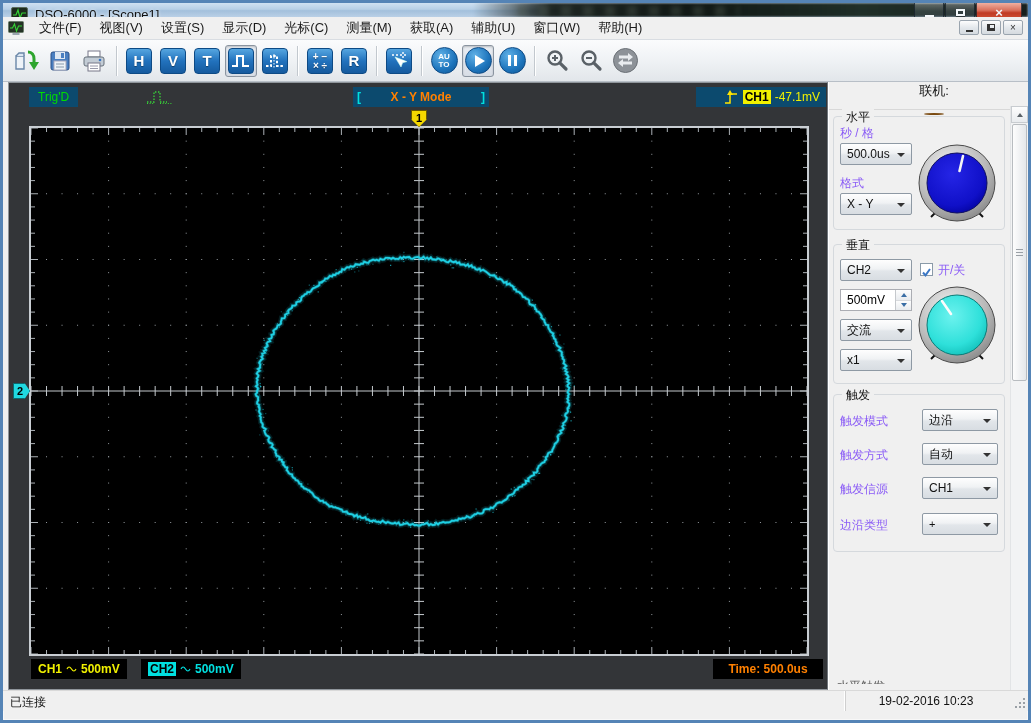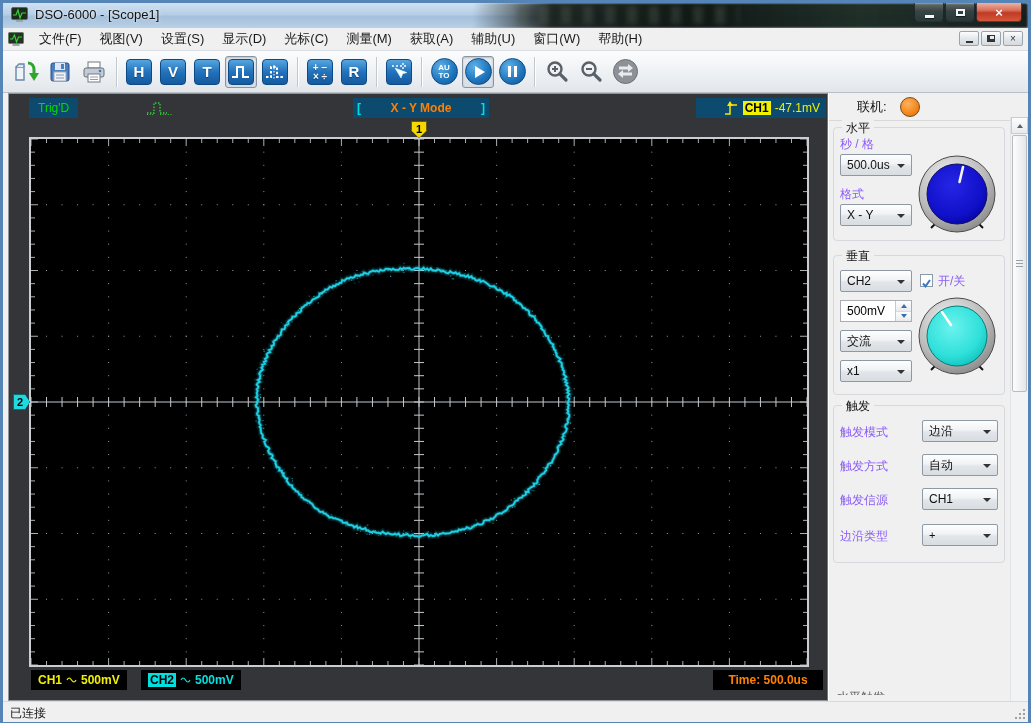--- a/index.html
+++ b/index.html
@@ -1,20 +1,20 @@
 <!DOCTYPE html>
 <html style="--trace: #1fd0e4; --ch1-yellow: #f0f000; --ch2-cyan: #00e0e0; --time-orange: #ff8000; --trig-green: #00dd00; --mode-orange: #ff8000; --link-orange: #f07f12;"><head>
 <meta charset="utf-8">
 <style>
   html,body{margin:0;padding:0;width:1031px;height:723px;overflow:hidden;
     font-family:"Liberation Sans","DejaVu Sans",sans-serif;background:#9eb6cf;}
   .win{position:absolute;inset:0;border:3px solid #5584b6;box-sizing:border-box;
     background:#f0f0f0;box-shadow:inset 0 0 0 1px rgba(255,255,255,.5);}
   
-  .titlebar{position:relative;height:25px;background:linear-gradient(180deg,#cfe1f2 0%,#b7cfe6 45%,#a3c0dc 55%,#b9d0e6 100%);overflow:hidden;}
+  .titlebar{position:relative;height:14px;background:linear-gradient(180deg,#cfe1f2 0%,#b7cfe6 45%,#a3c0dc 55%,#b9d0e6 100%);overflow:hidden;}
   .titlebar .darktex{position:absolute;top:0;bottom:0;left:470px;right:0;
     background:linear-gradient(90deg,rgba(20,30,22,0) 0%,rgba(12,18,12,.88) 14%,rgba(8,14,10,.95) 40%,rgba(16,30,20,.9) 70%,rgba(10,16,12,.92) 100%);filter:blur(1px);}
   .titlebar .darktex::after{content:"";position:absolute;left:8%;top:3px;width:40%;height:70%;
     background:repeating-linear-gradient(90deg,rgba(70,80,70,.45) 0 10px,rgba(20,26,20,.2) 10px 22px);filter:blur(2px);}
   .app-icon{position:absolute;left:8px;top:4px;width:17px;height:16px;}
   .title-text{position:absolute;left:32px;top:4px;font-size:13px;color:#111;text-shadow:0 0 3px rgba(255,255,255,.9);}
   .cap-btns{position:absolute;top:0;right:6px;display:flex;}
   .cap-btn{height:19px;border:1px solid rgba(20,30,40,.75);border-top:none;border-radius:0 0 4px 4px;
     box-sizing:border-box;display:flex;align-items:center;justify-content:center;margin-left:1px;
     background:linear-gradient(180deg,rgba(255,255,255,.32),rgba(180,195,210,.18) 45%,rgba(90,110,130,.25));color:#f2f6fa;}
@@ -67,21 +67,21 @@
     clip-path:polygon(0 0,68% 0,100% 50%,68% 100%,0 100%);align-items:center;justify-content:flex-start;padding-left:3px;box-sizing:border-box;}
   
   .ft-box{position:absolute;top:576px;background:#000;height:20px;display:flex;align-items:center;gap:4px;padding:0 7px;font-size:12px;font-weight:bold;box-sizing:border-box;}
   .ft-ch1{left:22px;}
   .ft-ch2{left:132px;}
   .ft-time{left:704px;width:110px;justify-content:center;}
   .ch2-badge{background:#00e0e0;color:#000;padding:0 2px;}
   
   .right-panel{position:relative;flex:1;background:#f0f0f0;border-left:1px solid #fff;}
   .link-row{position:absolute;left:0;right:17px;top:0;height:27px;border-bottom:1px solid #d8d8d8;
-    display:flex;align-items:center;padding-left:28px;gap:13px;font-size:13px;color:#111;}
+    display:flex;align-items:center;padding-left:28px;gap:13px;font-size:13px;color:#111;flex-direction:column;}
   .link-dot{width:20px;height:20px;border-radius:50%;background:radial-gradient(circle at 38% 32%,#ffb25e,#f07f12 70%,#d96b05);border:1px solid #7a4a10;box-sizing:border-box;}
   .groupbox{position:absolute;left:4px;width:172px;border:1px solid #d5d9dd;border-radius:4px;box-sizing:border-box;}
   .gb-legend{position:absolute;top:-8px;left:8px;background:#f0f0f0;padding:0 4px;font-size:12px;color:#111;}
   .gb-h{top:34px;height:114px;} .gb-v{top:162px;height:140px;} .gb-t{top:312px;height:158px;}
   .plabel{position:absolute;font-size:12px;color:#8b5cf6;}
   .combo{position:absolute;height:22px;border:1px solid #8e99a4;border-radius:2px;box-sizing:border-box;
     background:linear-gradient(180deg,#fefefe,#f0f2f4 45%,#e2e6ea 55%,#d8dde2);font-size:12px;color:#111;
     display:flex;align-items:center;padding-left:6px;}
   .combo .arr{position:absolute;right:6px;top:9px;width:0;height:0;border-left:4px solid transparent;border-right:4px solid transparent;border-top:4px solid #333;}
   .spinner{position:absolute;height:22px;width:72px;border:1px solid #abadb3;box-sizing:border-box;background:#fff;
@@ -1597,15 +1597,18 @@
             <i></i>
             <i></i>
             <i></i>
           </div>
       </div>
     </div>
   </div>
 
   <div class="statusbar">
     <span class="sb-left">已连接</span>
+    <div class="sb-date">
+      <span>19-02-2016  10:23</span>
+    </div>
     <div class="sb-grip"></div>
   </div>
 </div>
 
 </body></html>

